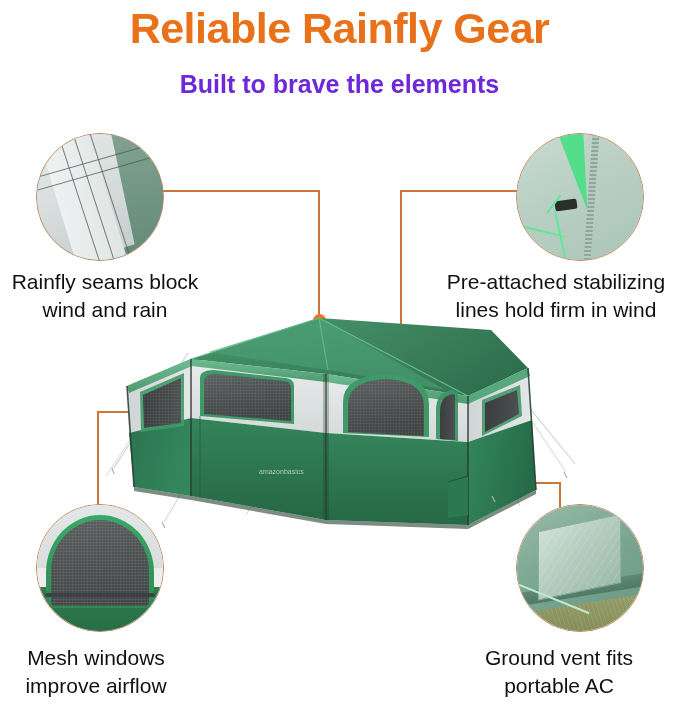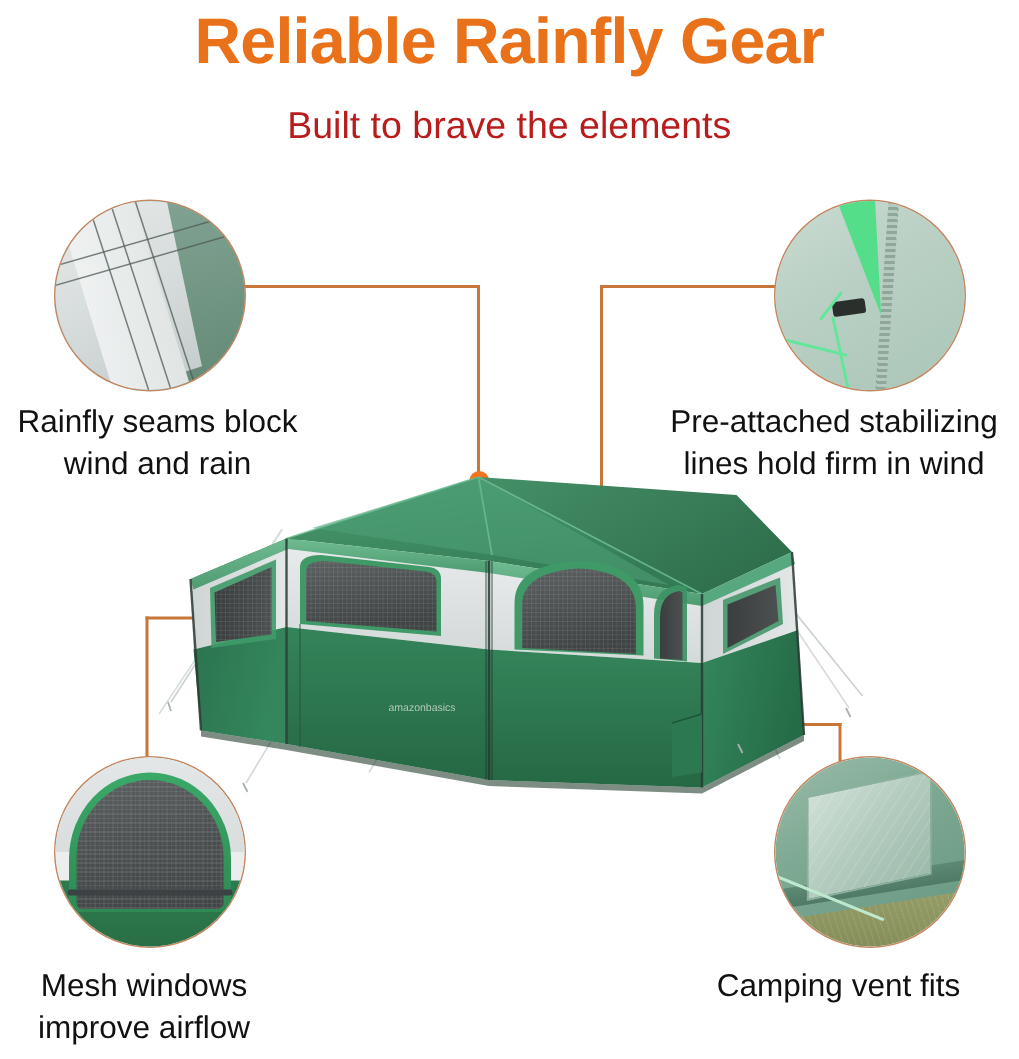--- a/index.html
+++ b/index.html
@@ -31,22 +31,22 @@
     white-space: nowrap;
   }
   #page-subtitle {
     position: absolute;
     top: 68px;
     left: 0;
     width: 679px;
     text-align: center;
     font-size: 25px;
     line-height: 32px;
-    font-weight: normal;
-    color: #b91c1c;
+    font-weight: bold;
+    color: #6d28d9;
     white-space: nowrap;
   }
 
   
   .caption {
     position: absolute;
     text-align: center;
     font-size: 21px;
     line-height: 28px;
     color: #111111;
@@ -306,21 +306,22 @@
   <span>Pre-attached stabilizing</span>
   <span>lines hold firm in wind</span>
 </div>
 
 <div class="caption" id="caption-mesh">
   <span>Mesh windows</span>
   <span>improve airflow</span>
 </div>
 
 <div class="caption" id="caption-vent">
-  <span>Camping vent fits</span>
+  <span>Ground vent fits</span>
+  <span>portable AC</span>
 </div>
 
 <div id="tent">
 <svg viewBox="0 0 488 235" xmlns="http://www.w3.org/2000/svg">
   <defs>
     <linearGradient id="roofG" x1="0" y1="0" x2="0.4" y2="1">
       <stop offset="0%" stop-color="#4E9B72"></stop>
       <stop offset="55%" stop-color="#3E8B62"></stop>
       <stop offset="100%" stop-color="#347A55"></stop>
     </linearGradient>

